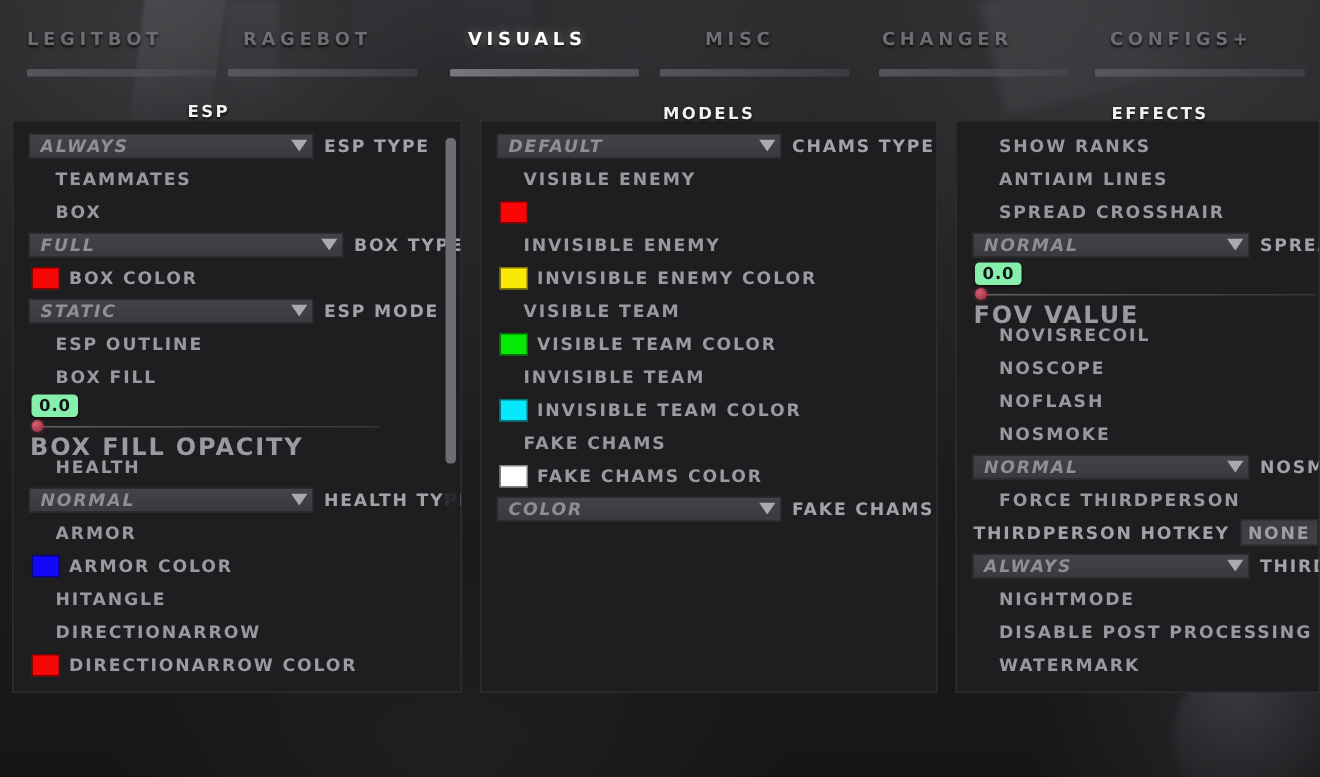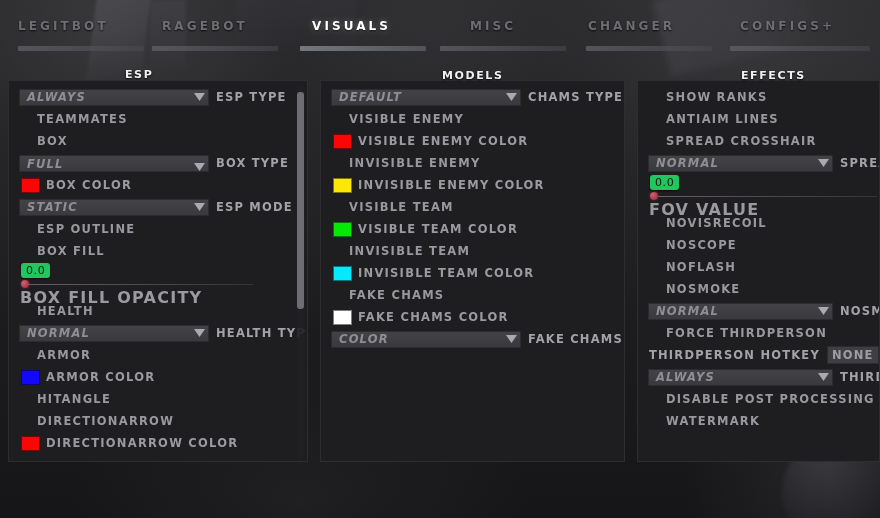--- a/index.html
+++ b/index.html
@@ -178,24 +178,24 @@
     color: #a2a2a8;
     text-transform: uppercase;
     margin-left: 7px;
     white-space: nowrap;
   }
 
   
   .slider-block { position: relative; height: 38px; padding-left: 12px; }
   .slider-bubble {
     position: absolute; left: 12px; top: 1px;
-    background: #22c55e;
+    background: #86efac;
     color: #151517;
     font-size: 11px;
-    font-weight: 400;
+    font-weight: 700;
     letter-spacing: 0.6px;
     padding: 1px 5px 1px 5px;
     border-radius: 3px;
     line-height: 13px;
     box-shadow: 0 1px 2px rgba(0,0,0,0.6);
   }
   .slider-track {
     position: absolute; left: 14px; top: 22px; height: 1px;
     background: linear-gradient(90deg, rgba(170,150,152,0.55), rgba(110,110,115,0.28));
   }
@@ -288,21 +288,21 @@
           </div>
           <span class="combo-caption">ESP TYPE</span>
         </div>
         <div class="row toggle">
           <span class="row-label">TEAMMATES</span>
         </div>
         <div class="row toggle">
           <span class="row-label">BOX</span>
         </div>
         <div class="row dropdown">
-          <div class="combo" style="width: 190px; align-items: flex-end;">
+          <div class="combo" style="width: 210px;">
             <span class="combo-value">FULL</span>
             <span class="combo-arrow">
               <svg width="11" height="8" viewBox="0 0 11 8">
                 <polygon points="0,0 11,0 5.5,8" fill="#a9a9b0"></polygon>
               </svg>
             </span>
           </div>
           <span class="combo-caption">BOX TYPE</span>
         </div>
         <div class="row colorrow">
@@ -381,21 +381,20 @@
               </svg>
             </span>
           </div>
           <span class="combo-caption">CHAMS TYPE</span>
         </div>
         <div class="row toggle">
           <span class="row-label">VISIBLE ENEMY</span>
         </div>
         <div class="row colorrow">
           <span class="swatch" style="background: rgb(251, 6, 6);"></span>
-          <span class="row-label">VISIBLE ENEMY COLOR</span>
         </div>
         <div class="row toggle">
           <span class="row-label">INVISIBLE ENEMY</span>
         </div>
         <div class="row colorrow">
           <span class="swatch" style="background: rgb(251, 232, 6);"></span>
           <span class="row-label">INVISIBLE ENEMY COLOR</span>
         </div>
         <div class="row toggle">
           <span class="row-label">VISIBLE TEAM</span>
@@ -496,20 +495,23 @@
             <span class="combo-value">ALWAYS</span>
             <span class="combo-arrow">
               <svg width="11" height="8" viewBox="0 0 11 8">
                 <polygon points="0,0 11,0 5.5,8" fill="#a9a9b0"></polygon>
               </svg>
             </span>
           </div>
           <span class="combo-caption">THIRDPERSON</span>
         </div>
         <div class="row toggle">
+          <span class="row-label">NIGHTMODE</span>
+        </div>
+        <div class="row toggle">
           <span class="row-label">DISABLE POST PROCESSING</span>
         </div>
         <div class="row toggle">
           <span class="row-label">WATERMARK</span>
         </div>
       </div>
   </div>
   <div class="panel-title" id="title-effects" style="left:741px; top:69px;">EFFECTS</div>
 
 </div>

